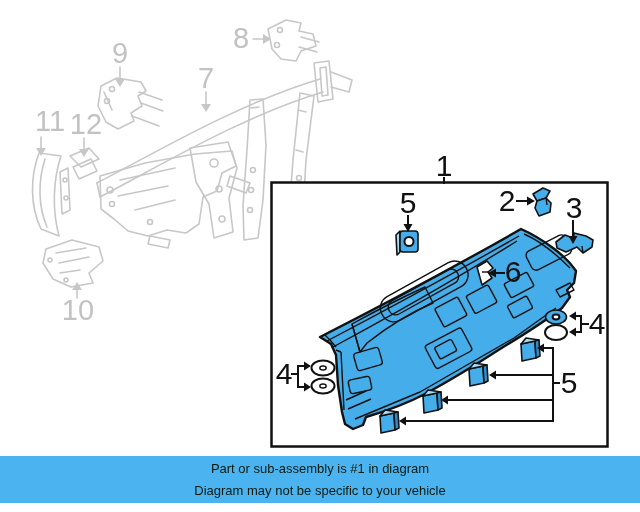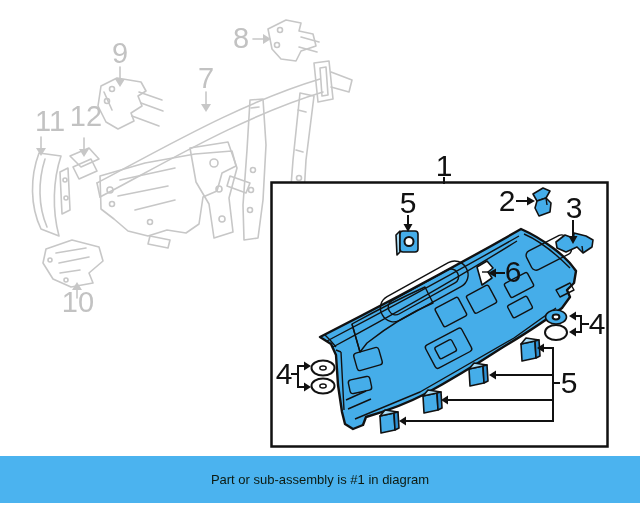--- a/index.html
+++ b/index.html
@@ -255,21 +255,22 @@
   <div class="num" style="left:408px;top:203px">5</div>
   <div class="num" style="left:507px;top:201px">2</div>
   <div class="num" style="left:574px;top:208px">3</div>
   <div class="num" style="left:513px;top:272px">6</div>
   <div class="num" style="left:284px;top:374px">4</div>
   <div class="num" style="left:597px;top:324px">4</div>
   <div class="num" style="left:569px;top:383px">5</div>
   <div class="num gray" style="left:206px;top:78px">7</div>
   <div class="num gray" style="left:241px;top:38px">8</div>
   <div class="num gray" style="left:120px;top:53px">9</div>
-  <div class="num gray" style="left:78px;top:302px">10</div>
+  <div class="num gray" style="left:78px;top:310px">10</div>
   <div class="num gray" style="left:50px;top:121px">11</div>
-  <div class="num gray" style="left:86px;top:116px">12</div>
+  <div class="num gray" style="left:86px;top:124px">12</div>
 
   <div class="banner">
     <div>Part or sub-assembly is #1 in diagram</div>
+    <div>Diagram may not be specific to your vehicle</div>
   </div>
 
 </div>
 
 </body></html>

